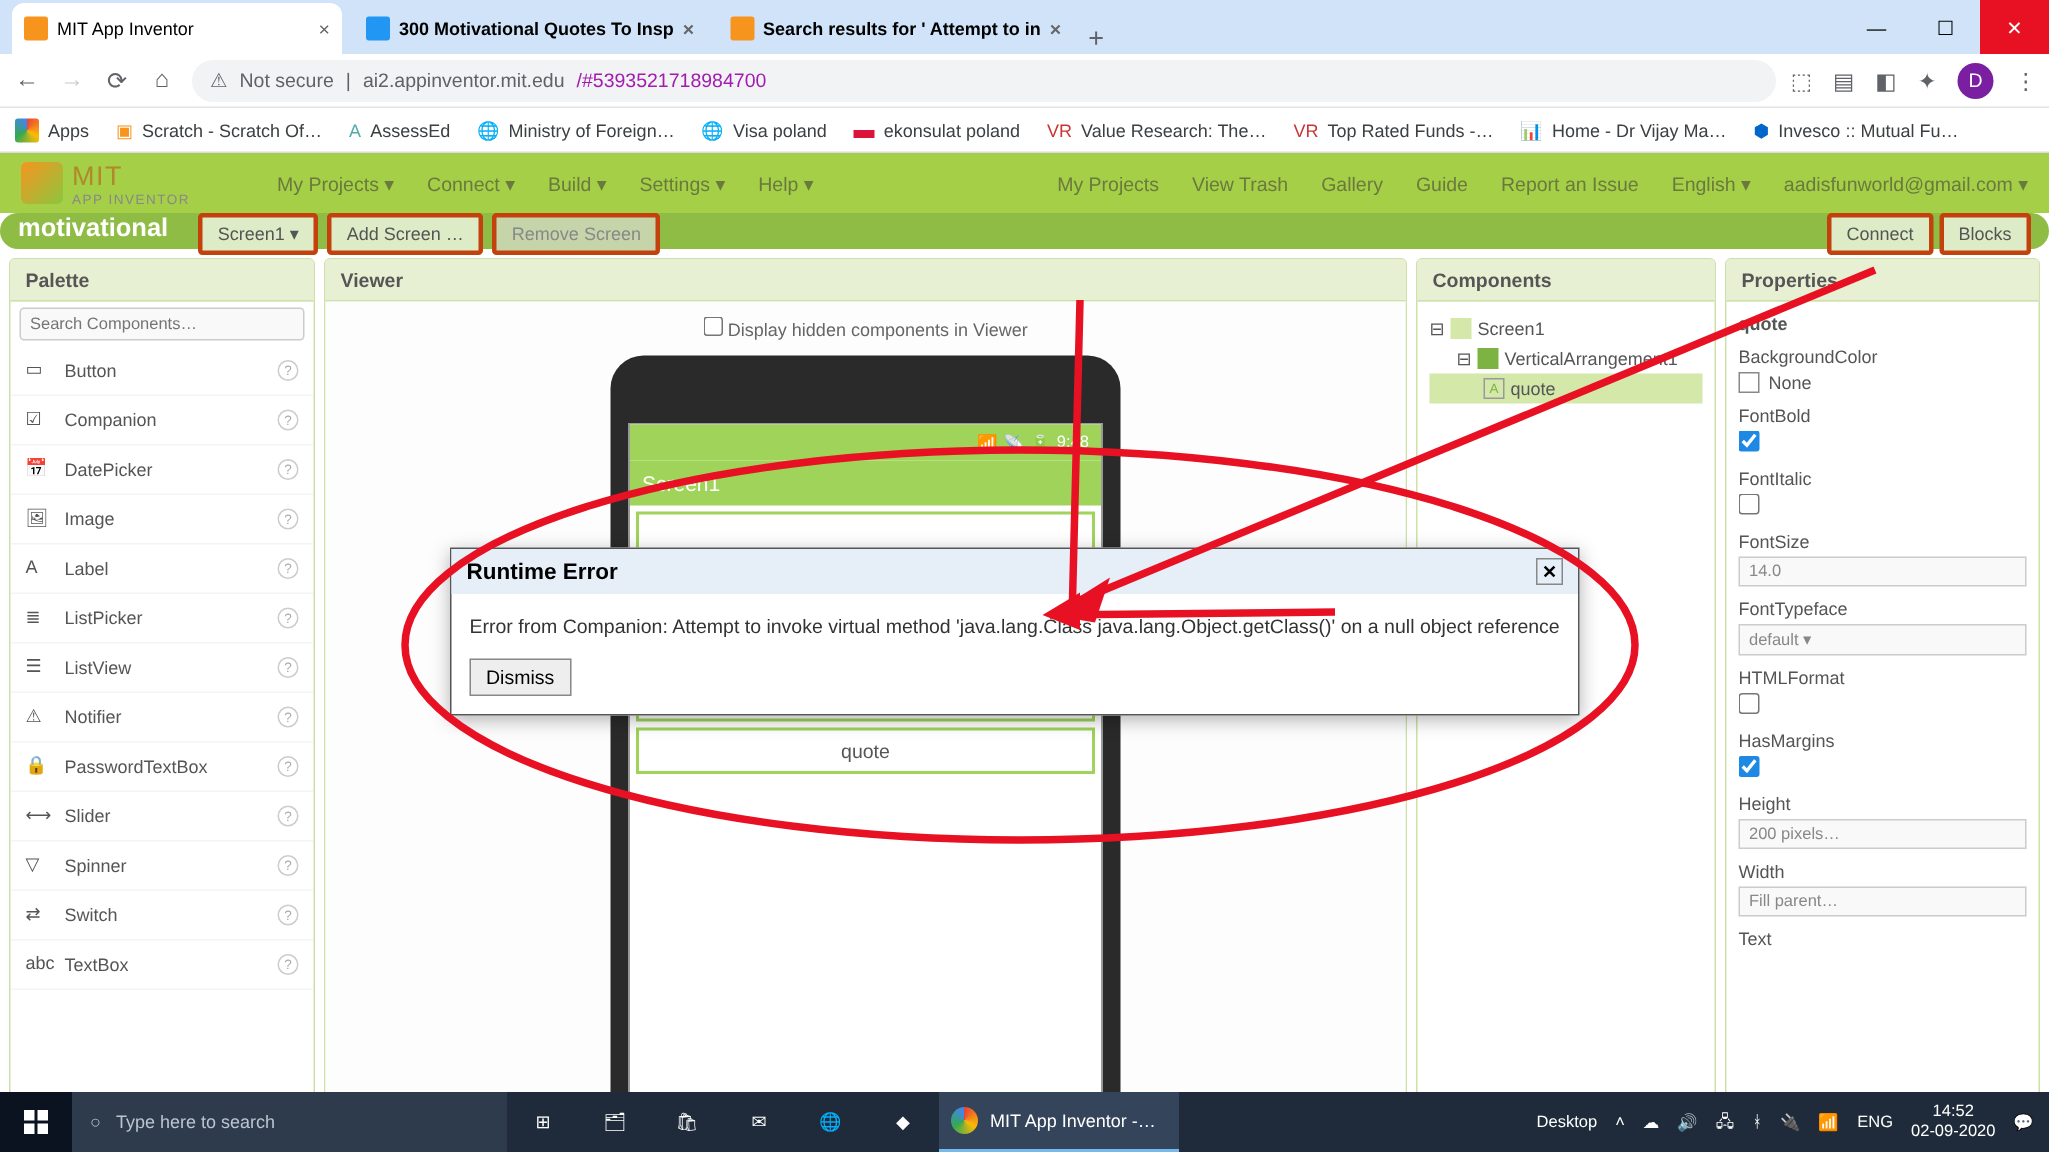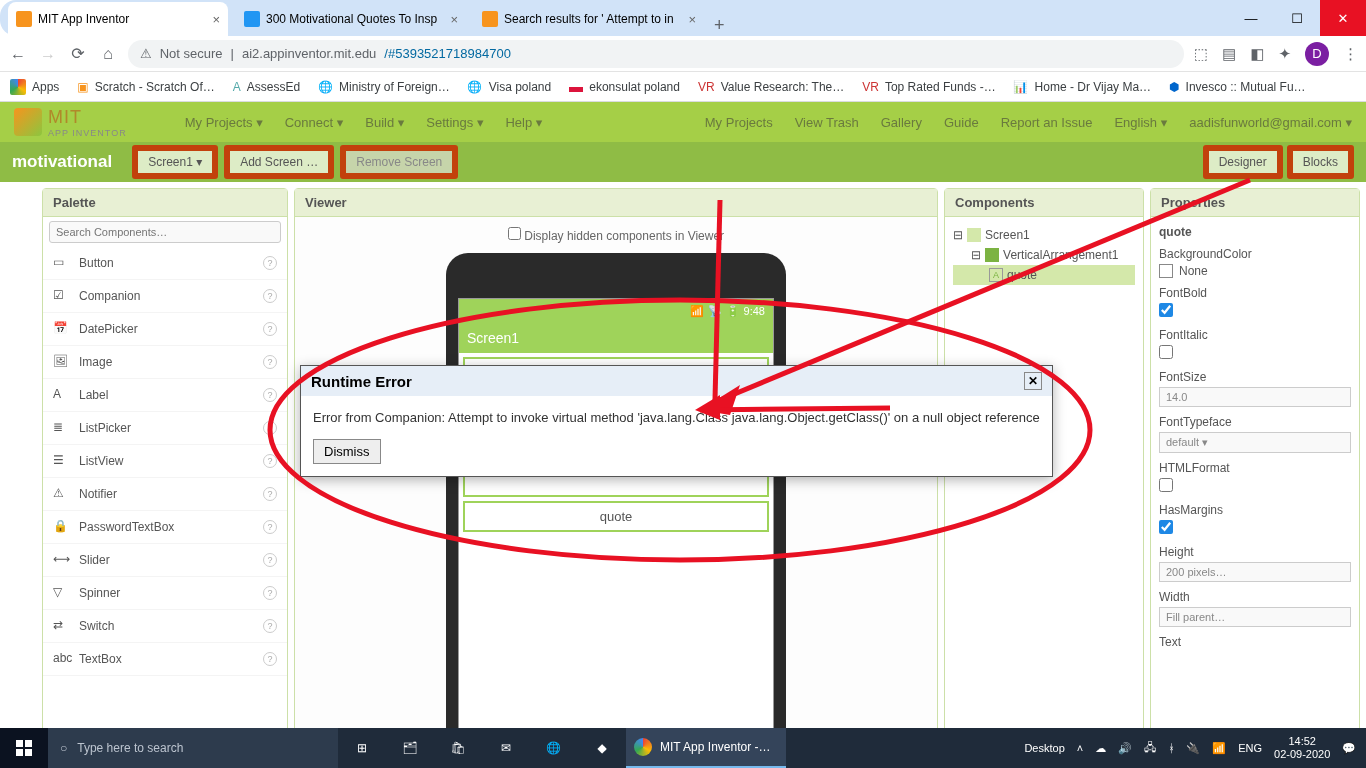--- a/index.html
+++ b/index.html
@@ -1,60 +1,60 @@
 <!DOCTYPE html>
 <html><head>
 <meta charset="utf-8">
 <style>
 * { margin:0; padding:0; box-sizing:border-box; font-family:"Segoe UI",Arial,sans-serif; }
 body { width:1366px; height:768px; overflow:hidden; background:#fff; position:relative; }
 
 
-.browser-top { background:#d1e3f8; height:36px; display:flex; align-items:flex-end;border-radius:16px; }
+.browser-top { background:#d1e3f8; height:36px; display:flex; align-items:flex-end; }
 .tab { background:#fff; height:34px; min-width:220px; display:flex; align-items:center; padding:0 8px; border-radius:8px 8px 0 0; font-size:12px; gap:6px; margin-left:8px; }
-.tab.inactive { background:transparent; min-width:230px; }
+.tab.inactive { background:transparent; min-width:230px;font-weight:bold; }
 .tab .favicon { width:16px; height:16px; border-radius:2px; display:inline-block; }
 .tab .close { margin-left:auto; font-size:13px; color:#666; }
 .win-controls { margin-left:auto; display:flex; }
 .win-btn { width:46px; height:36px; display:flex; align-items:center; justify-content:center; color:#000; font-size:13px; }
 .win-btn.close-w { background:#e81123; color:#fff; }
 
 .addr-bar { height:36px; background:#fff; display:flex; align-items:center; padding:0 8px; gap:10px; border-bottom:1px solid #e3e3e3; }
 .nav-icon { color:#5f6368; font-size:16px; width:20px; text-align:center; }
 .addr-field { flex:1; display:flex; align-items:center; background:#f1f3f4; border-radius:14px; height:28px; padding:0 12px; font-size:13px; color:#5f6368; gap:8px; }
-.addr-field .url-path { color:#0369a1; }
+.addr-field .url-path { color:#a21caf; }
 .ext-icons { display:flex; gap:14px; color:#5f6368; font-size:15px; align-items:center; }
 .avatar-d { width:24px; height:24px; border-radius:50%; background:#7b1fa2; color:#fff; display:flex; align-items:center; justify-content:center; font-size:13px; }
 
 .bookmark-bar { height:30px; background:#fff; display:flex; align-items:center; padding:0 10px; gap:18px; font-size:12px; color:#3c4043; border-bottom:1px solid #dadce0; }
 .bm { display:flex; align-items:center; gap:6px; }
 .bm-icon { width:16px; height:16px; }
 
 
 .ai-header { height:40px; background:#a5cf47; display:flex; align-items:center; padding:0 14px; gap:18px; font-size:13px; color:#6b7c3f; }
 .ai-logo { display:flex; align-items:center; gap:6px; font-weight:normal; color:#8a8a8a; }
 .ai-logo .mit { color:#b0892a; font-size:18px; letter-spacing:1px; }
 .ai-logo .sub { font-size:9px; color:#888; letter-spacing:1px; }
 .logo-sq { width:28px; height:28px; background:linear-gradient(135deg,#f7941e,#8cc63f); border-radius:4px; }
 .ai-menu { display:flex; gap:22px; margin-left:40px; }
 .ai-menu-item { color:#6a7a3e; cursor:pointer; }
 .ai-right { margin-left:auto; display:flex; gap:22px; }
 
 
-.green-bar { height:40px; background:#8fbc45; display:flex; align-items:center; padding:0 12px; gap:6px; }
+.green-bar { height:24px; background:#8fbc45; display:flex; align-items:flex-start; padding:0 12px; gap:6px;border-radius:12px; }
 .proj-name { color:#fff; font-size:17px; font-weight:bold; margin-right:14px; }
-.gbtn { background:#ddecc6; border:6px solid #c2410c; padding:4px 10px; font-size:12px; border-radius:3px; cursor:pointer; color:#555; }
+.gbtn { background:#ddecc6; border:3px solid #c2410c; padding:4px 10px; font-size:12px; border-radius:3px; cursor:pointer; color:#555; }
 .gbtn.dim { background:#c6d4aa; color:#888; }
 .green-bar .right-btns { margin-left:auto; display:flex; gap:4px; }
 
 
 .workspace { display:flex; height:590px; background:#fff; padding:6px; gap:6px; }
 .panel { border:1px solid #cce0a8; border-radius:4px; display:flex; flex-direction:column; }
 .panel-header { background:#e8f0d4; padding:6px 10px; font-size:13px; color:#555; font-weight:bold; border-bottom:1px solid #cce0a8; }
-.palette { width:246px;margin-left:36px; }
+.palette { width:204px; }
 .palette-search { padding:4px 6px; }
 .palette-search input { width:100%; padding:4px 6px; font-size:11px; border:1px solid #ccc; border-radius:3px; background:#f9f9f9; color:#888; }
 .cat-header { background:#e8f0d4; padding:6px 10px; font-size:12px; color:#555; font-weight:bold; border-top:1px solid #cce0a8; border-bottom:1px solid #cce0a8; }
 .palette-items { overflow-y:auto; flex:1; }
 .p-item { display:flex; align-items:center; padding:8px 10px; font-size:12px; color:#555; gap:10px; border-bottom:1px solid #f4f4f4; }
 .p-item .help { margin-left:auto; width:14px; height:14px; border:1px solid #ccc; border-radius:50%; font-size:9px; display:flex; align-items:center; justify-content:center; color:#aaa; }
 .p-icon { width:16px; height:16px; display:inline-block; }
 
 .viewer { flex:1; background:#fff; }
 .viewer-body { flex:1; display:flex; flex-direction:column; align-items:center; padding-top:10px; background:#fdfdfd; }
@@ -217,21 +217,21 @@
     <span class="ai-menu-item">aadisfunworld@gmail.com ▾</span>
   </div>
 </div>
 
 <div class="green-bar">
   <span class="proj-name">motivational</span>
   <button class="gbtn">Screen1 ▾</button>
   <button class="gbtn">Add Screen …</button>
   <button class="gbtn dim">Remove Screen</button>
   <div class="right-btns">
-    <button class="gbtn">Designer</button>
+    <button class="gbtn">Connect</button>
     <button class="gbtn">Blocks</button>
   </div>
 </div>
 
 <div class="workspace">
 
   <div class="panel palette">
     <div class="panel-header">Palette</div>
     <div class="palette-search"><input placeholder="Search Components…" style=""></div>
     <div class="palette-items" id="palette-list">

